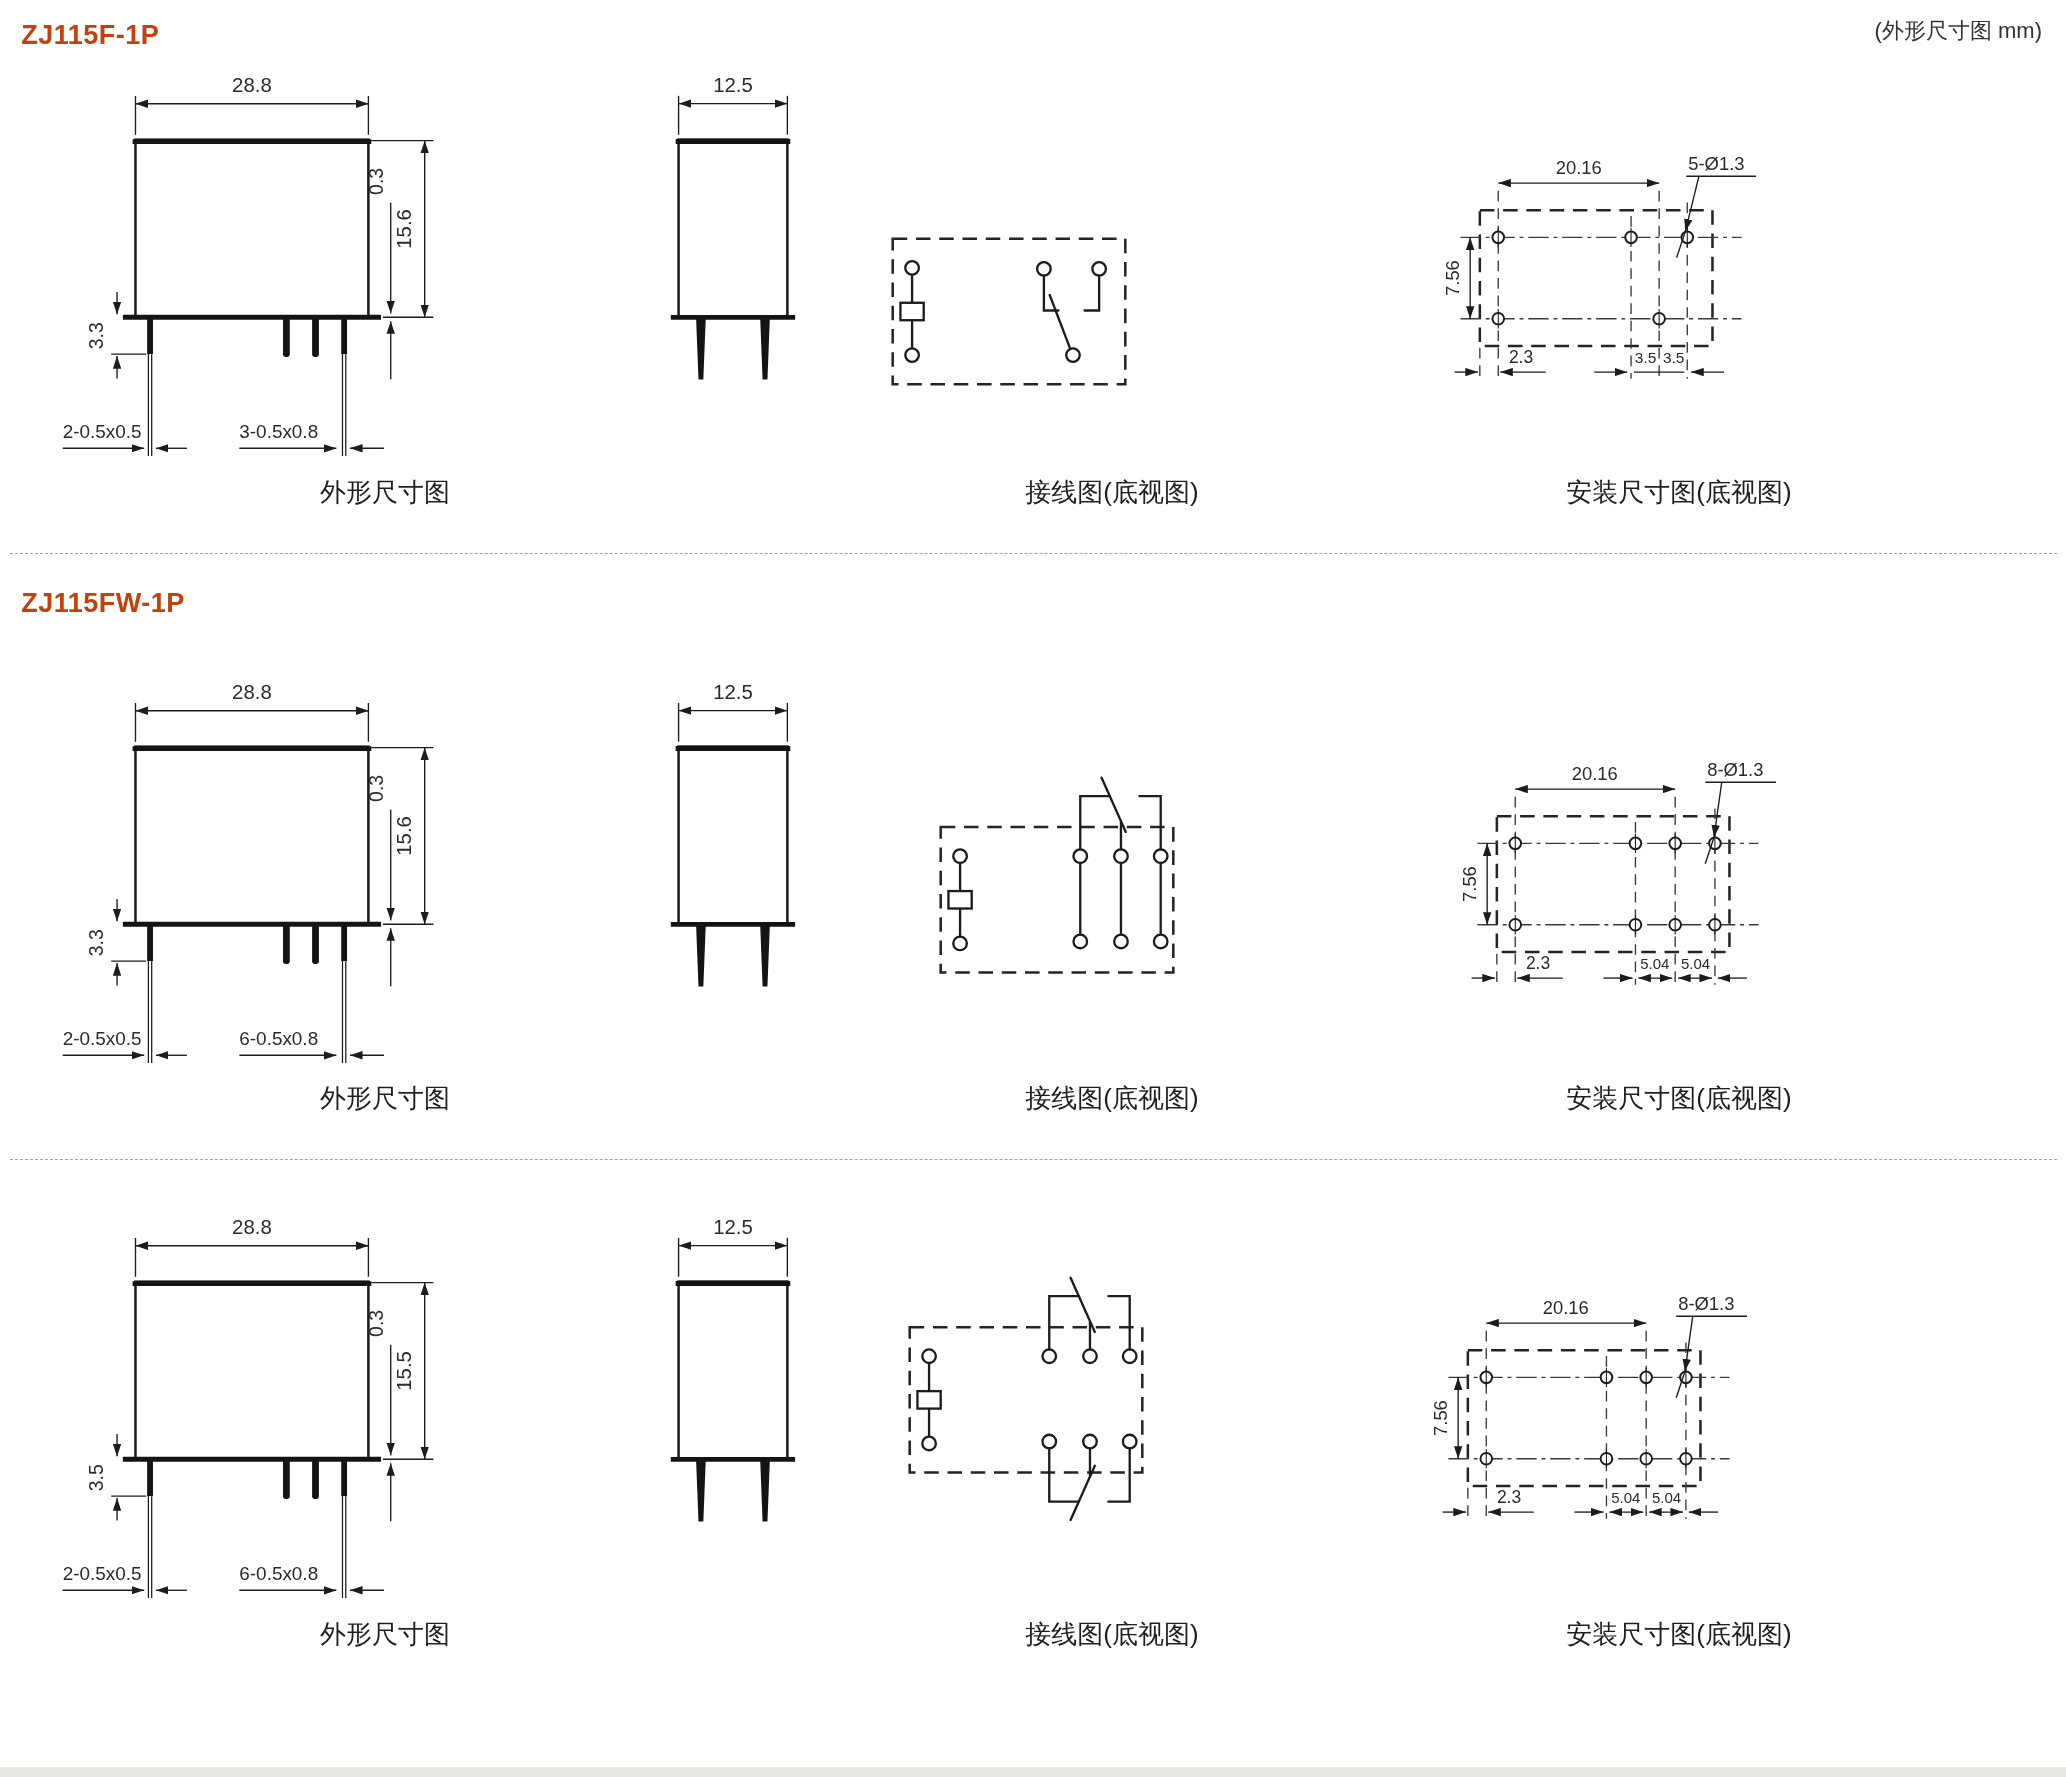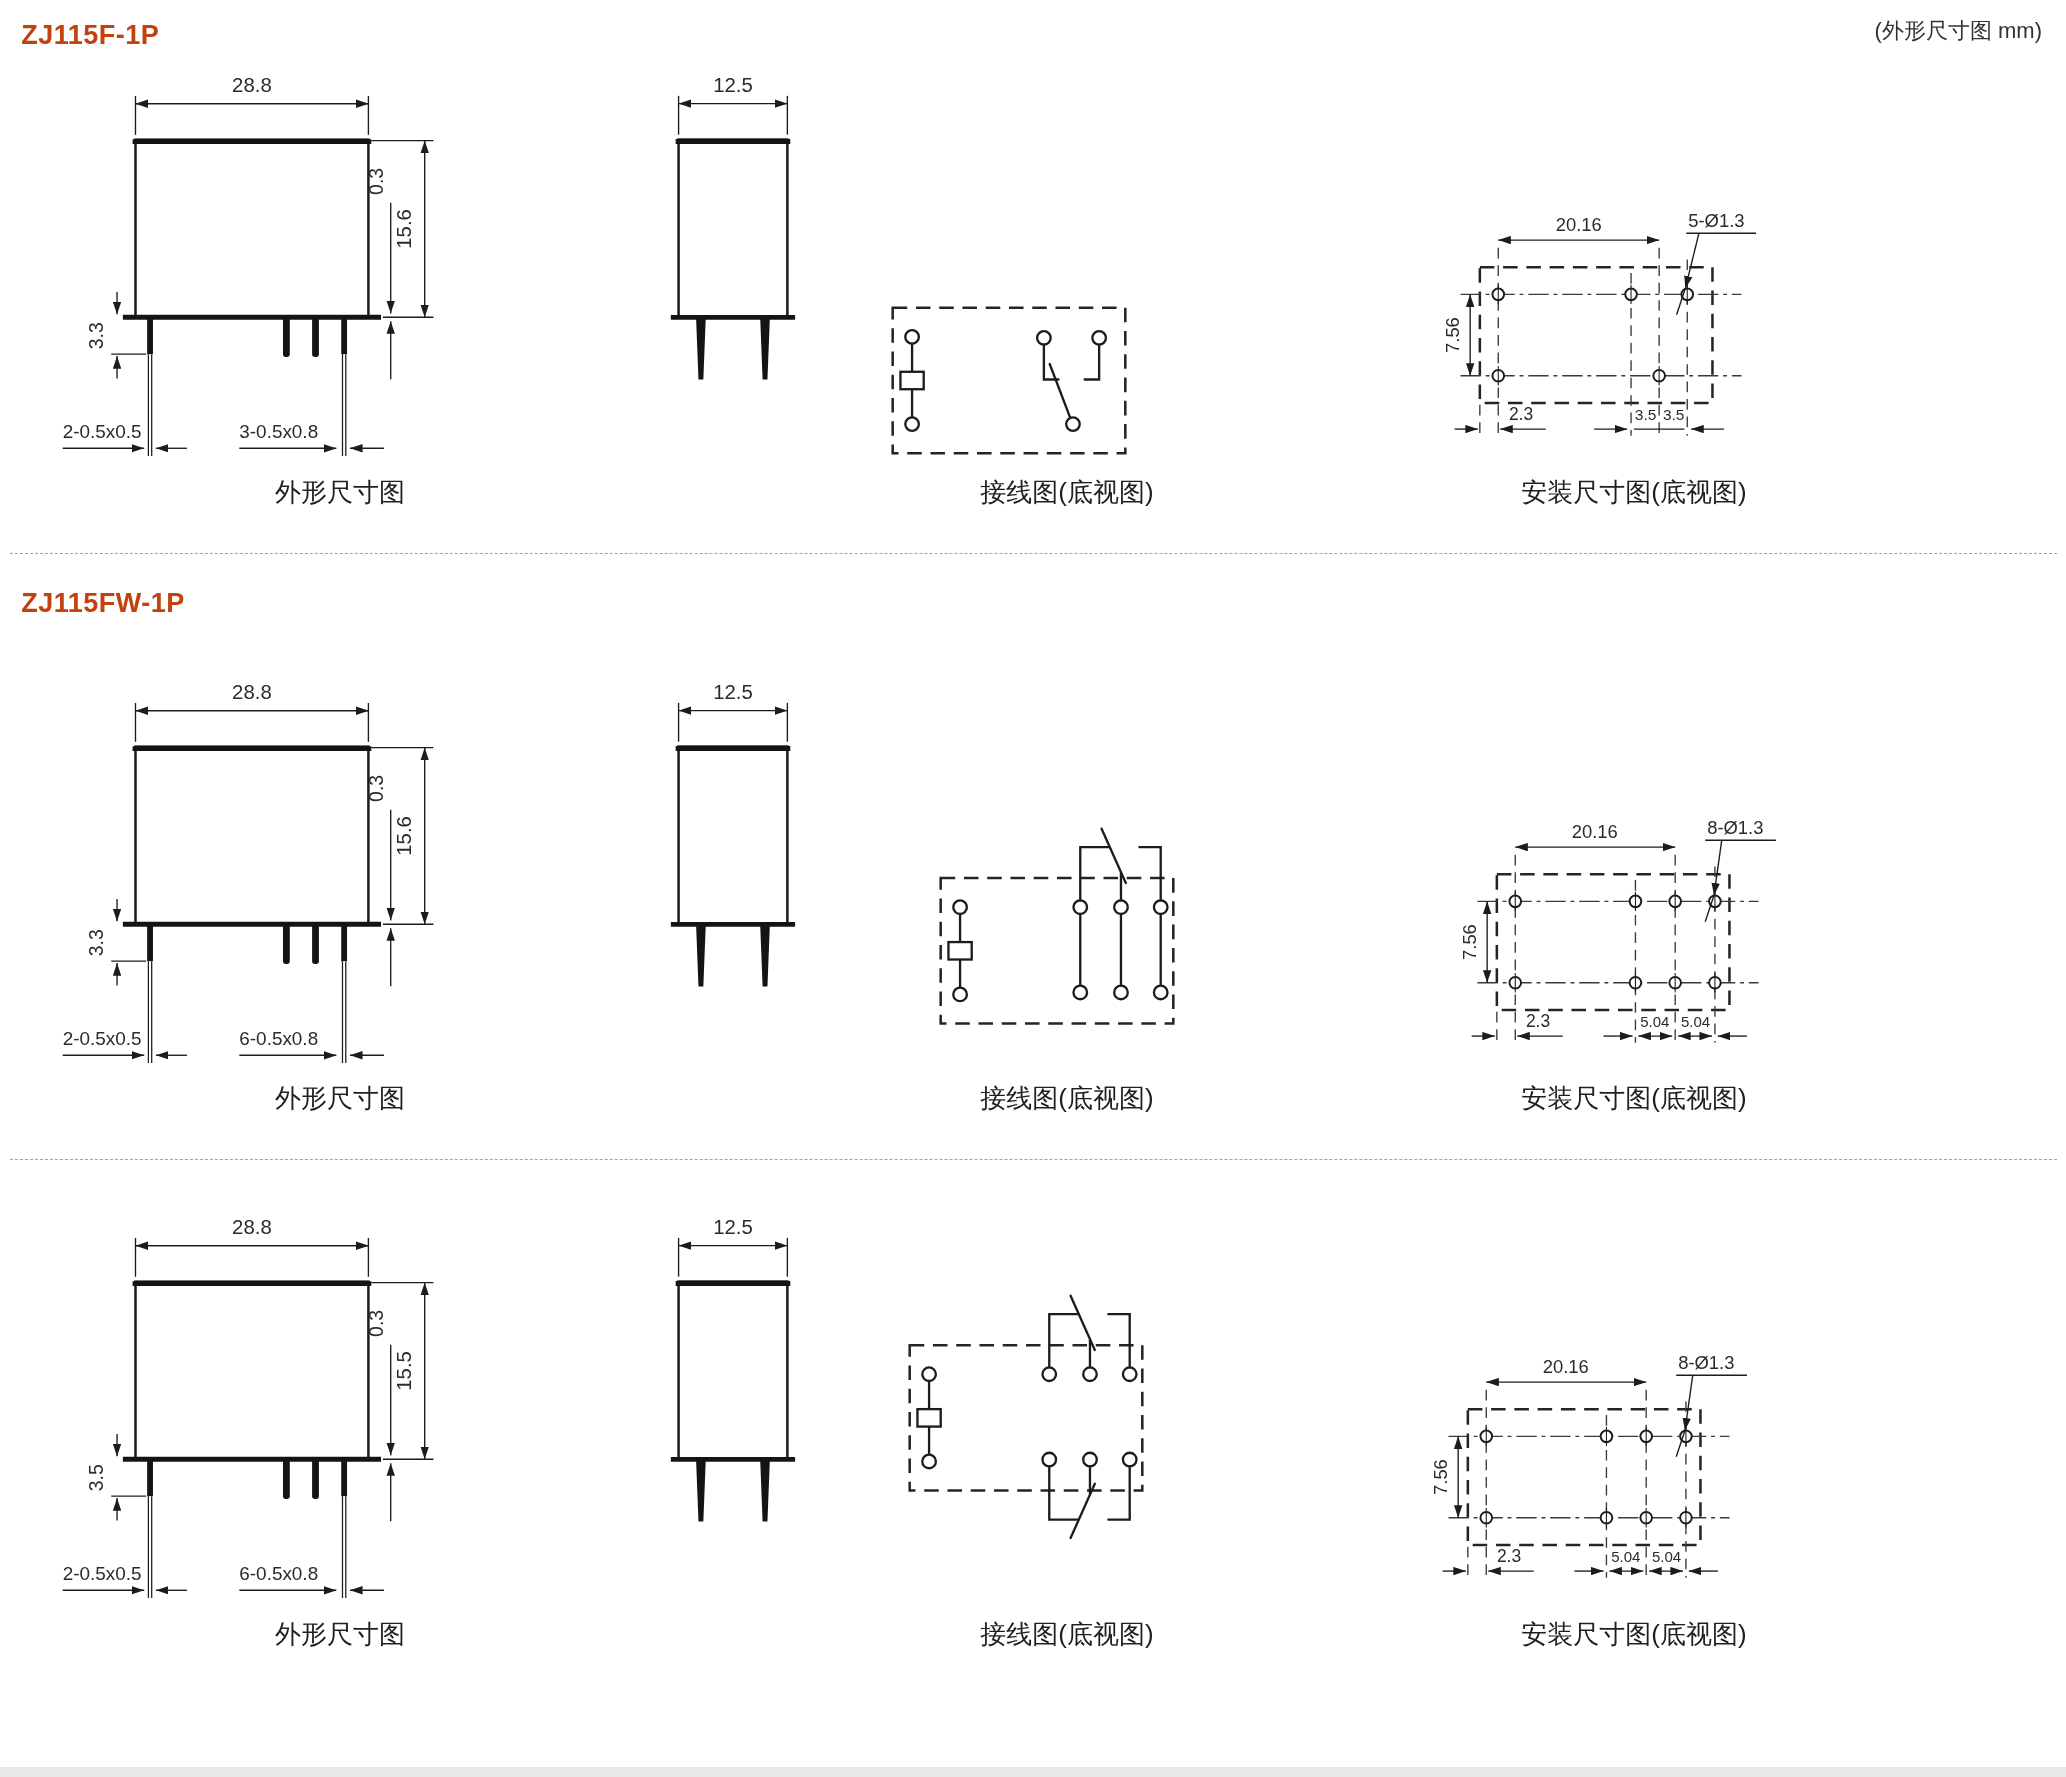--- a/index.html
+++ b/index.html
@@ -1,26 +1,26 @@
 <!DOCTYPE html>
 <html><head>
 <meta charset="utf-8">
 <style>
   html,body{margin:0;padding:0;}
   body{width:2067px;height:1778px;background:#ffffff;position:relative;
        font-family:"Liberation Sans", sans-serif;color:#222;overflow:hidden;}
   .unit-note{position:absolute;top:15.5px;right:25px;font-size:22px;color:#333;}
   .sec-title{font-size:27px;font-weight:600;color:#c2410c;padding:19.4px 0 5.8px 21.3px;letter-spacing:0.5px;line-height:32px;}
-  .figs{display:flex;align-items:flex-end;}
+  .figs{display:flex;align-items:center;}
   .figs2{margin-top:39px;}
   svg{display:block;}
   svg text{font-family:"Liberation Sans", sans-serif;fill:#2b2b2b;}
   .ml-front{margin-left:53px;}
   .ml-side{margin-left:150px;}
-  .caps{position:relative;height:45px;margin-top:11.6px;}
+  .caps{position:relative;height:45px;margin-top:11.6px;margin-left:45px;}
   .caps span{position:absolute;top:0;transform:translateX(-50%);font-size:26px;font-weight:500;color:#1f1f1f;white-space:nowrap;}
   .cap1{left:340px;} .cap2{left:1067px;} .cap3{left:1634px;}
   .divider{border-top:1.9px dashed #a3a3a3;margin:33px 9.7px 13.6px 9.7px;height:0;}
   .bottom-bar{position:absolute;left:0;bottom:0;width:2067px;height:10.7px;background:#e9e9e5;}
   
   .ln line{stroke:#1c1c1c;stroke-width:1.4;}
   .thin{stroke-width:1.1 !important;}
   .body{fill:#fff;stroke:#1c1c1c;stroke-width:2.6;}
   .vthick{stroke:#141414;stroke-width:5;}
   .pin{fill:#141414;}

